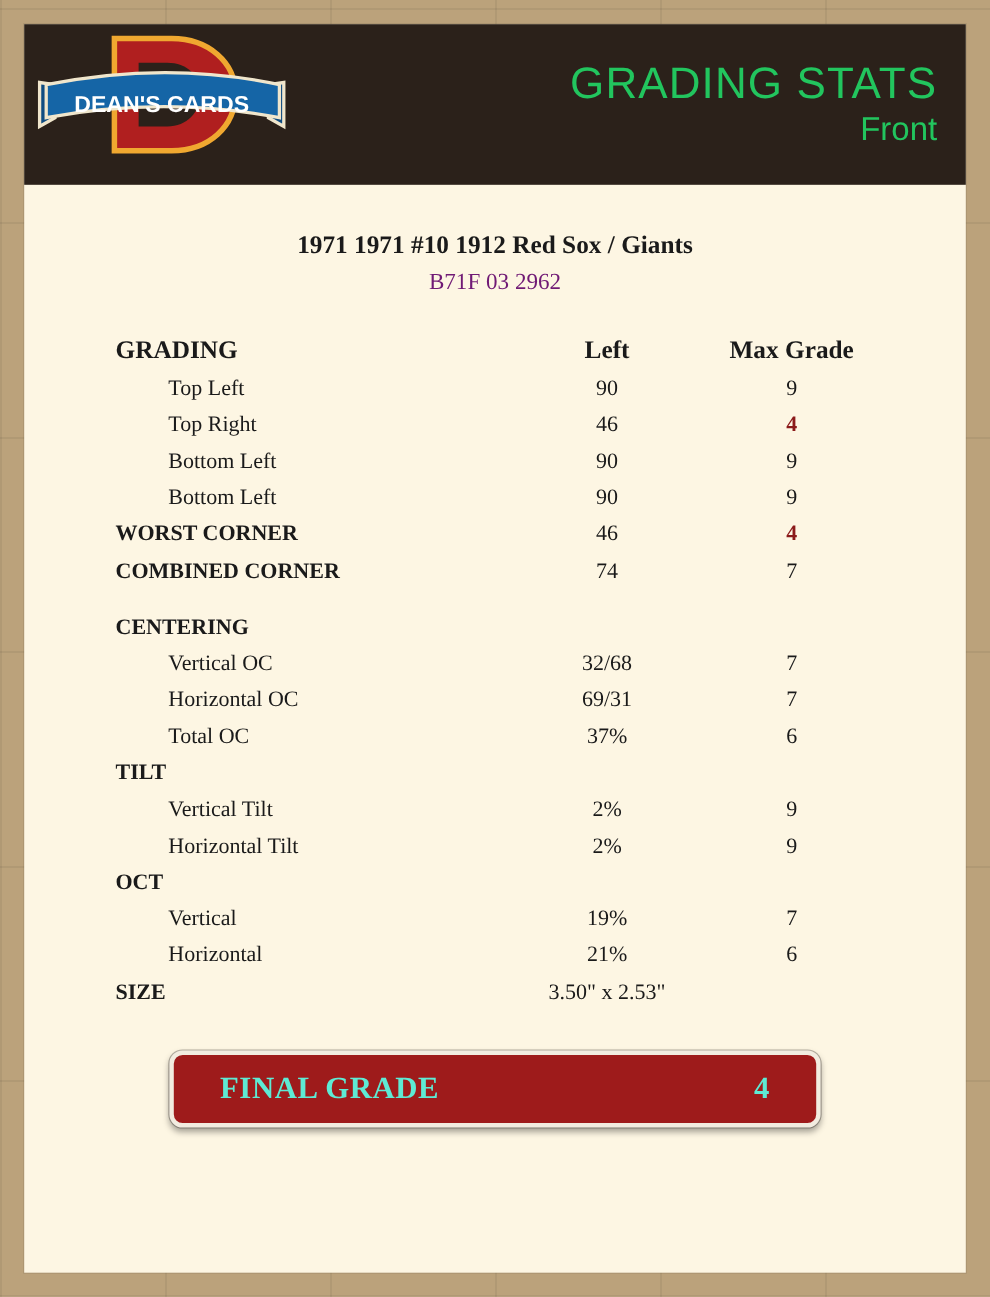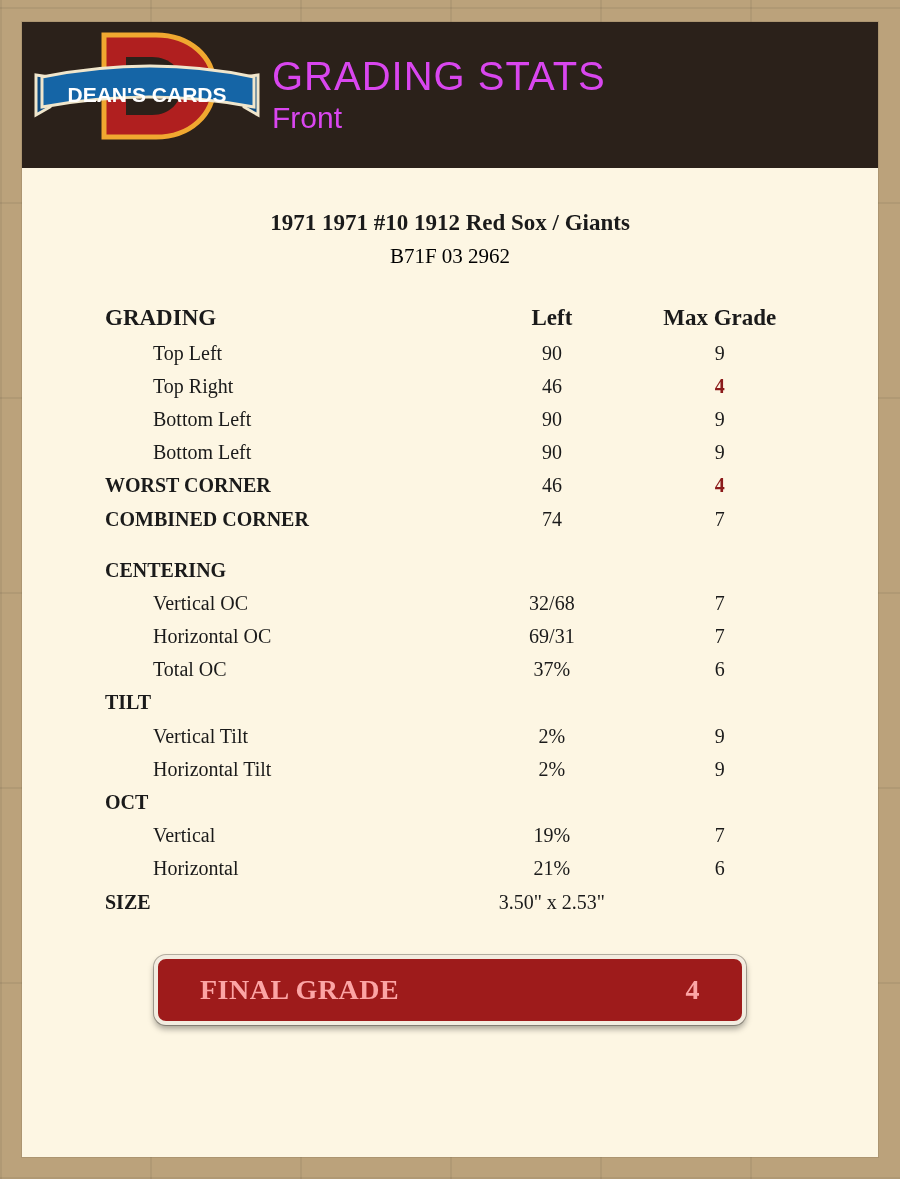--- a/index.html
+++ b/index.html
@@ -42,22 +42,22 @@
   }
   .logo {
     width: 250px;
     min-width: 250px;
     height: 164px;
     position: relative;
   }
   .logo svg { display: block; }
   .header-titles {
     flex: 1;
-    text-align: left;
-    color: #d946ef;
+    text-align: right;
+    color: #22c55e;
     padding-right: 26px;
   }
   .header-title {
     font-size: 40px;
     letter-spacing: 1px;
     line-height: 1.05;
   }
   .header-sub {
     font-size: 30px;
     font-weight: normal;
@@ -70,21 +70,21 @@
   .card-title {
     text-align: center;
     font-size: 23px;
     font-weight: bold;
     color: #1a1a1a;
     margin-top: 42px;
   }
   .card-sub {
     text-align: center;
     font-size: 21px;
-    color: #000000;
+    color: #701a75;
     margin-top: 8px;
   }
   table.stats {
     margin: 30px auto 0 auto;
     width: 690px;
     border-collapse: collapse;
     color: #1a1a1a;
   }
   table.stats td {
     font-size: 20px;
@@ -108,21 +108,21 @@
     width: 500px;
     height: 62px;
     background: #9e1b1b;
     border: 4px solid #f2ece0;
     border-radius: 12px;
     box-shadow: 0 4px 6px rgba(0,0,0,0.35), 0 0 0 1px #b9b2a4;
     display: flex;
     align-items: center;
     justify-content: space-between;
     padding: 0 42px;
-    color: #fca5a5;
+    color: #5eead4;
     font-size: 28px;
     font-weight: bold;
     letter-spacing: .5px;
   }
   .final-grade .fg-value { font-size: 28px; }
 </style>
 </head>
 <body>
 
 <div class="bg-texture"></div>

